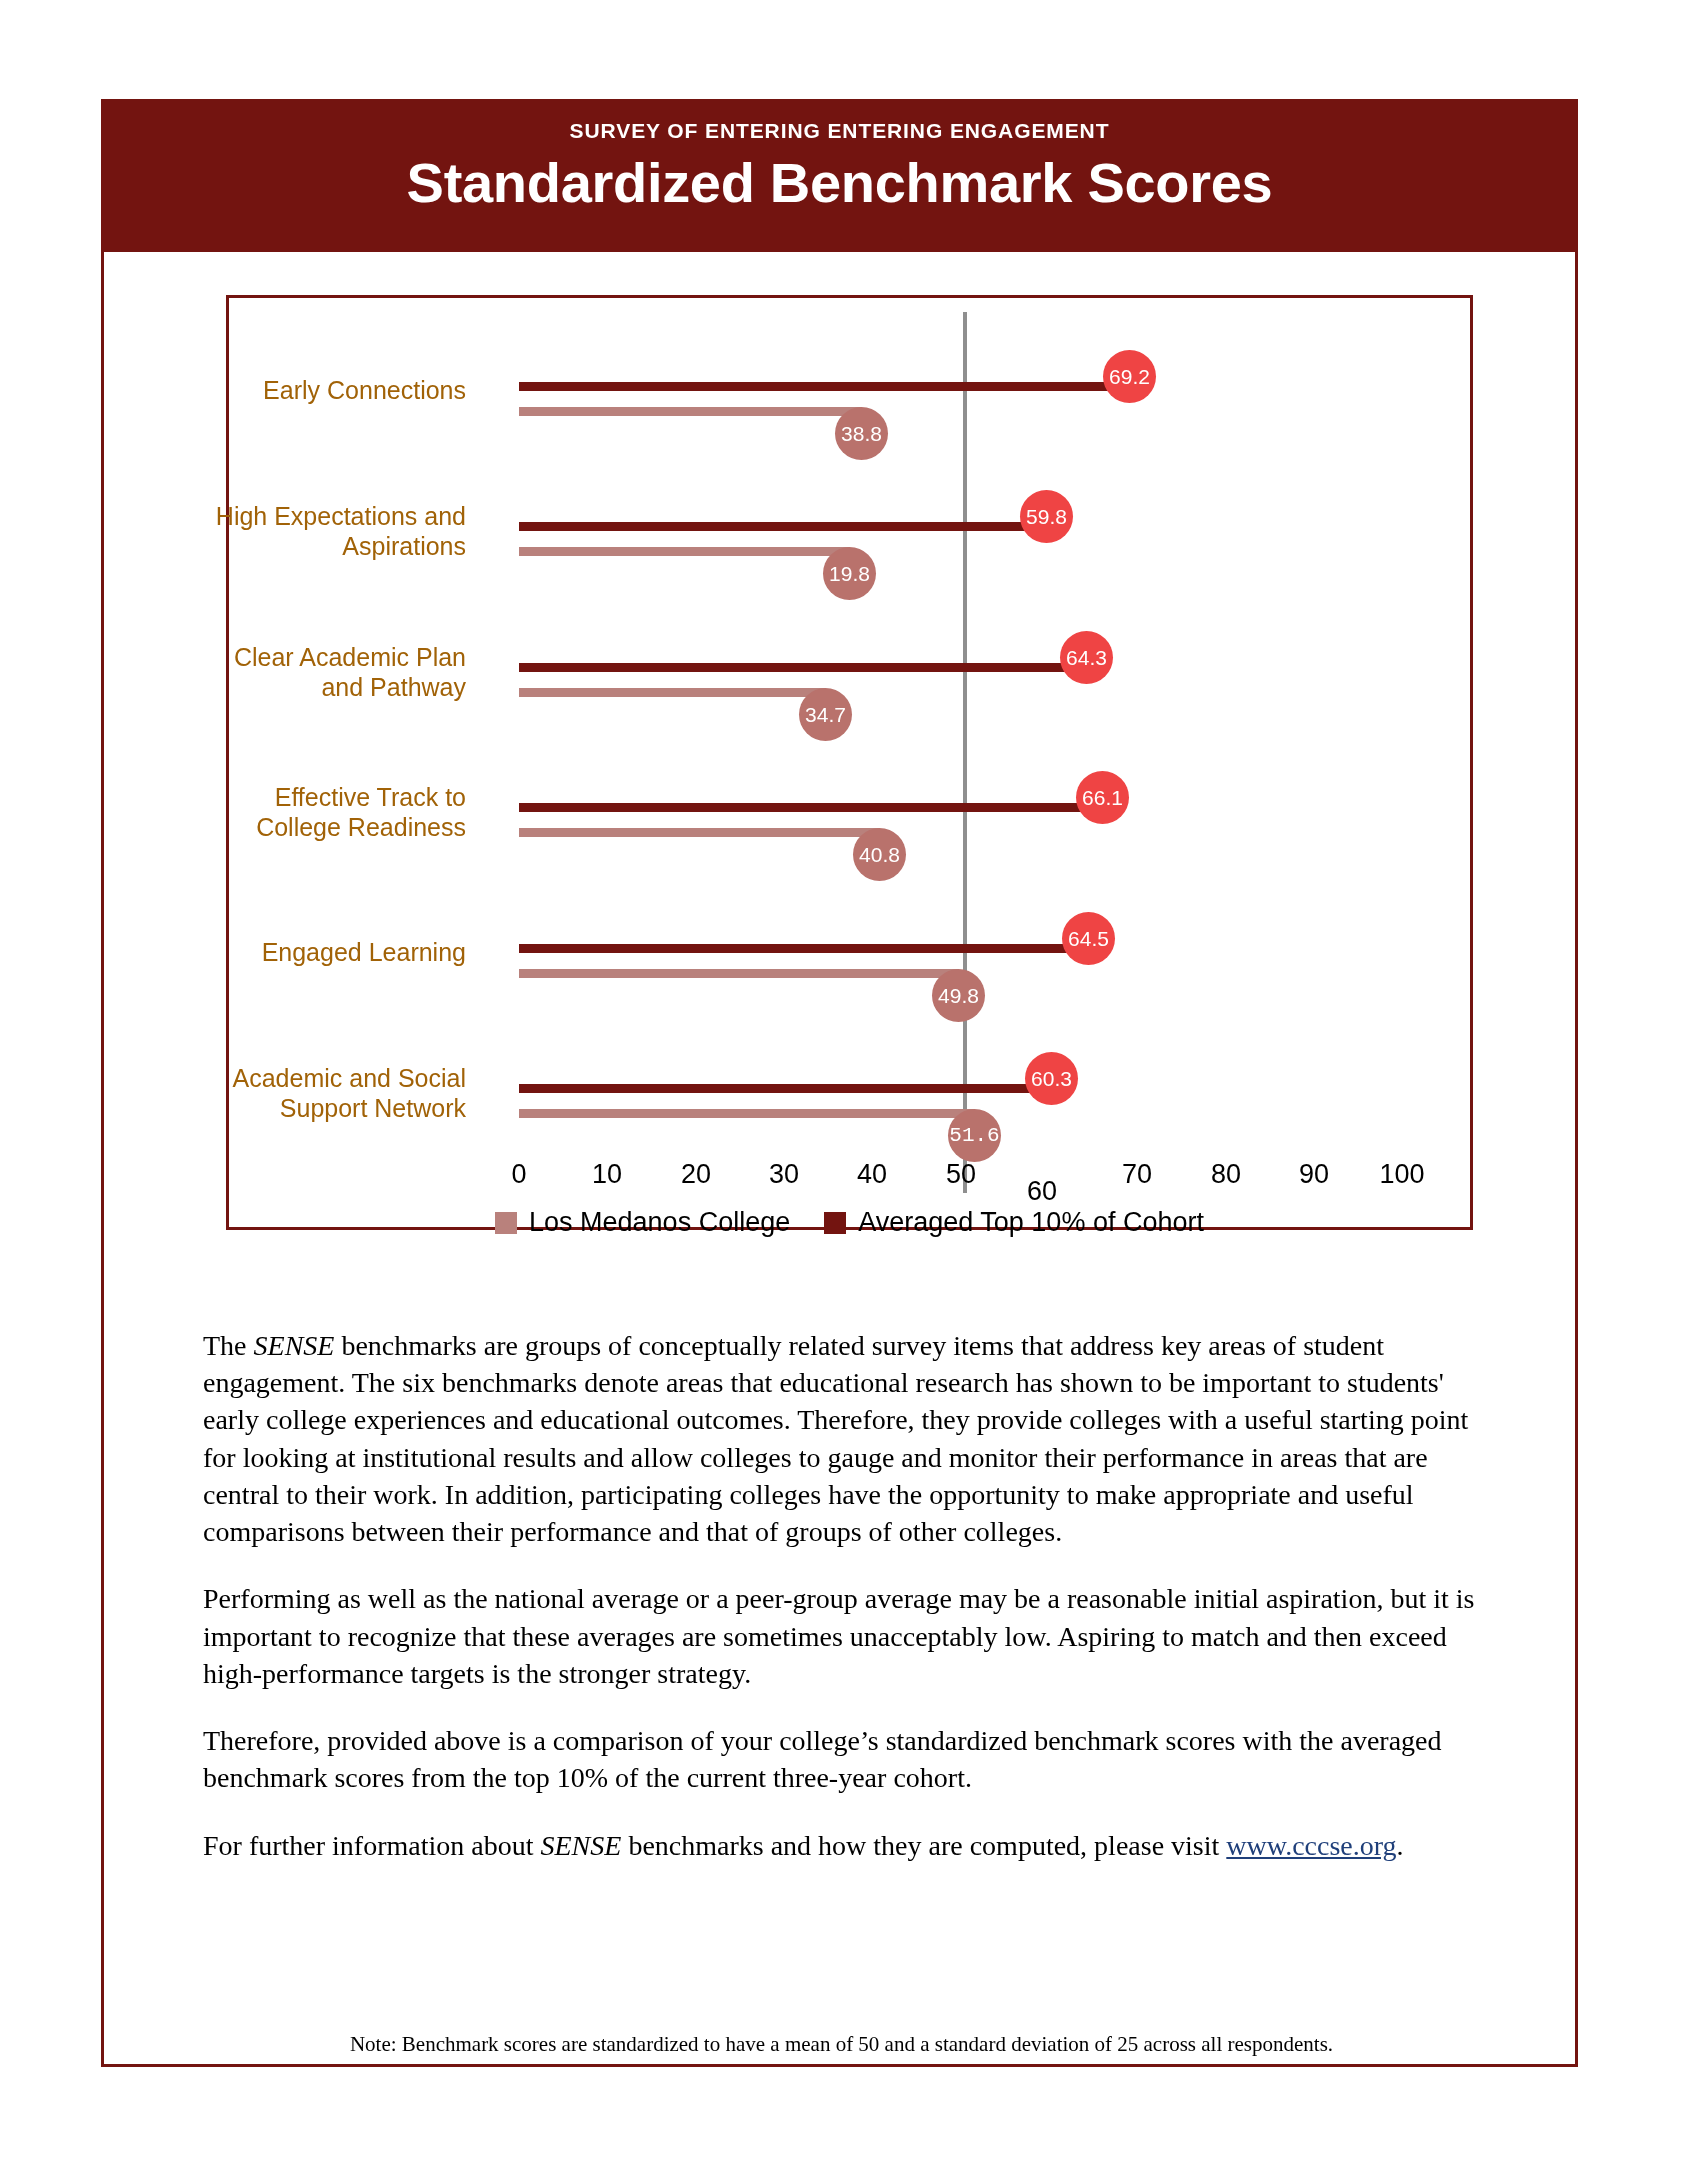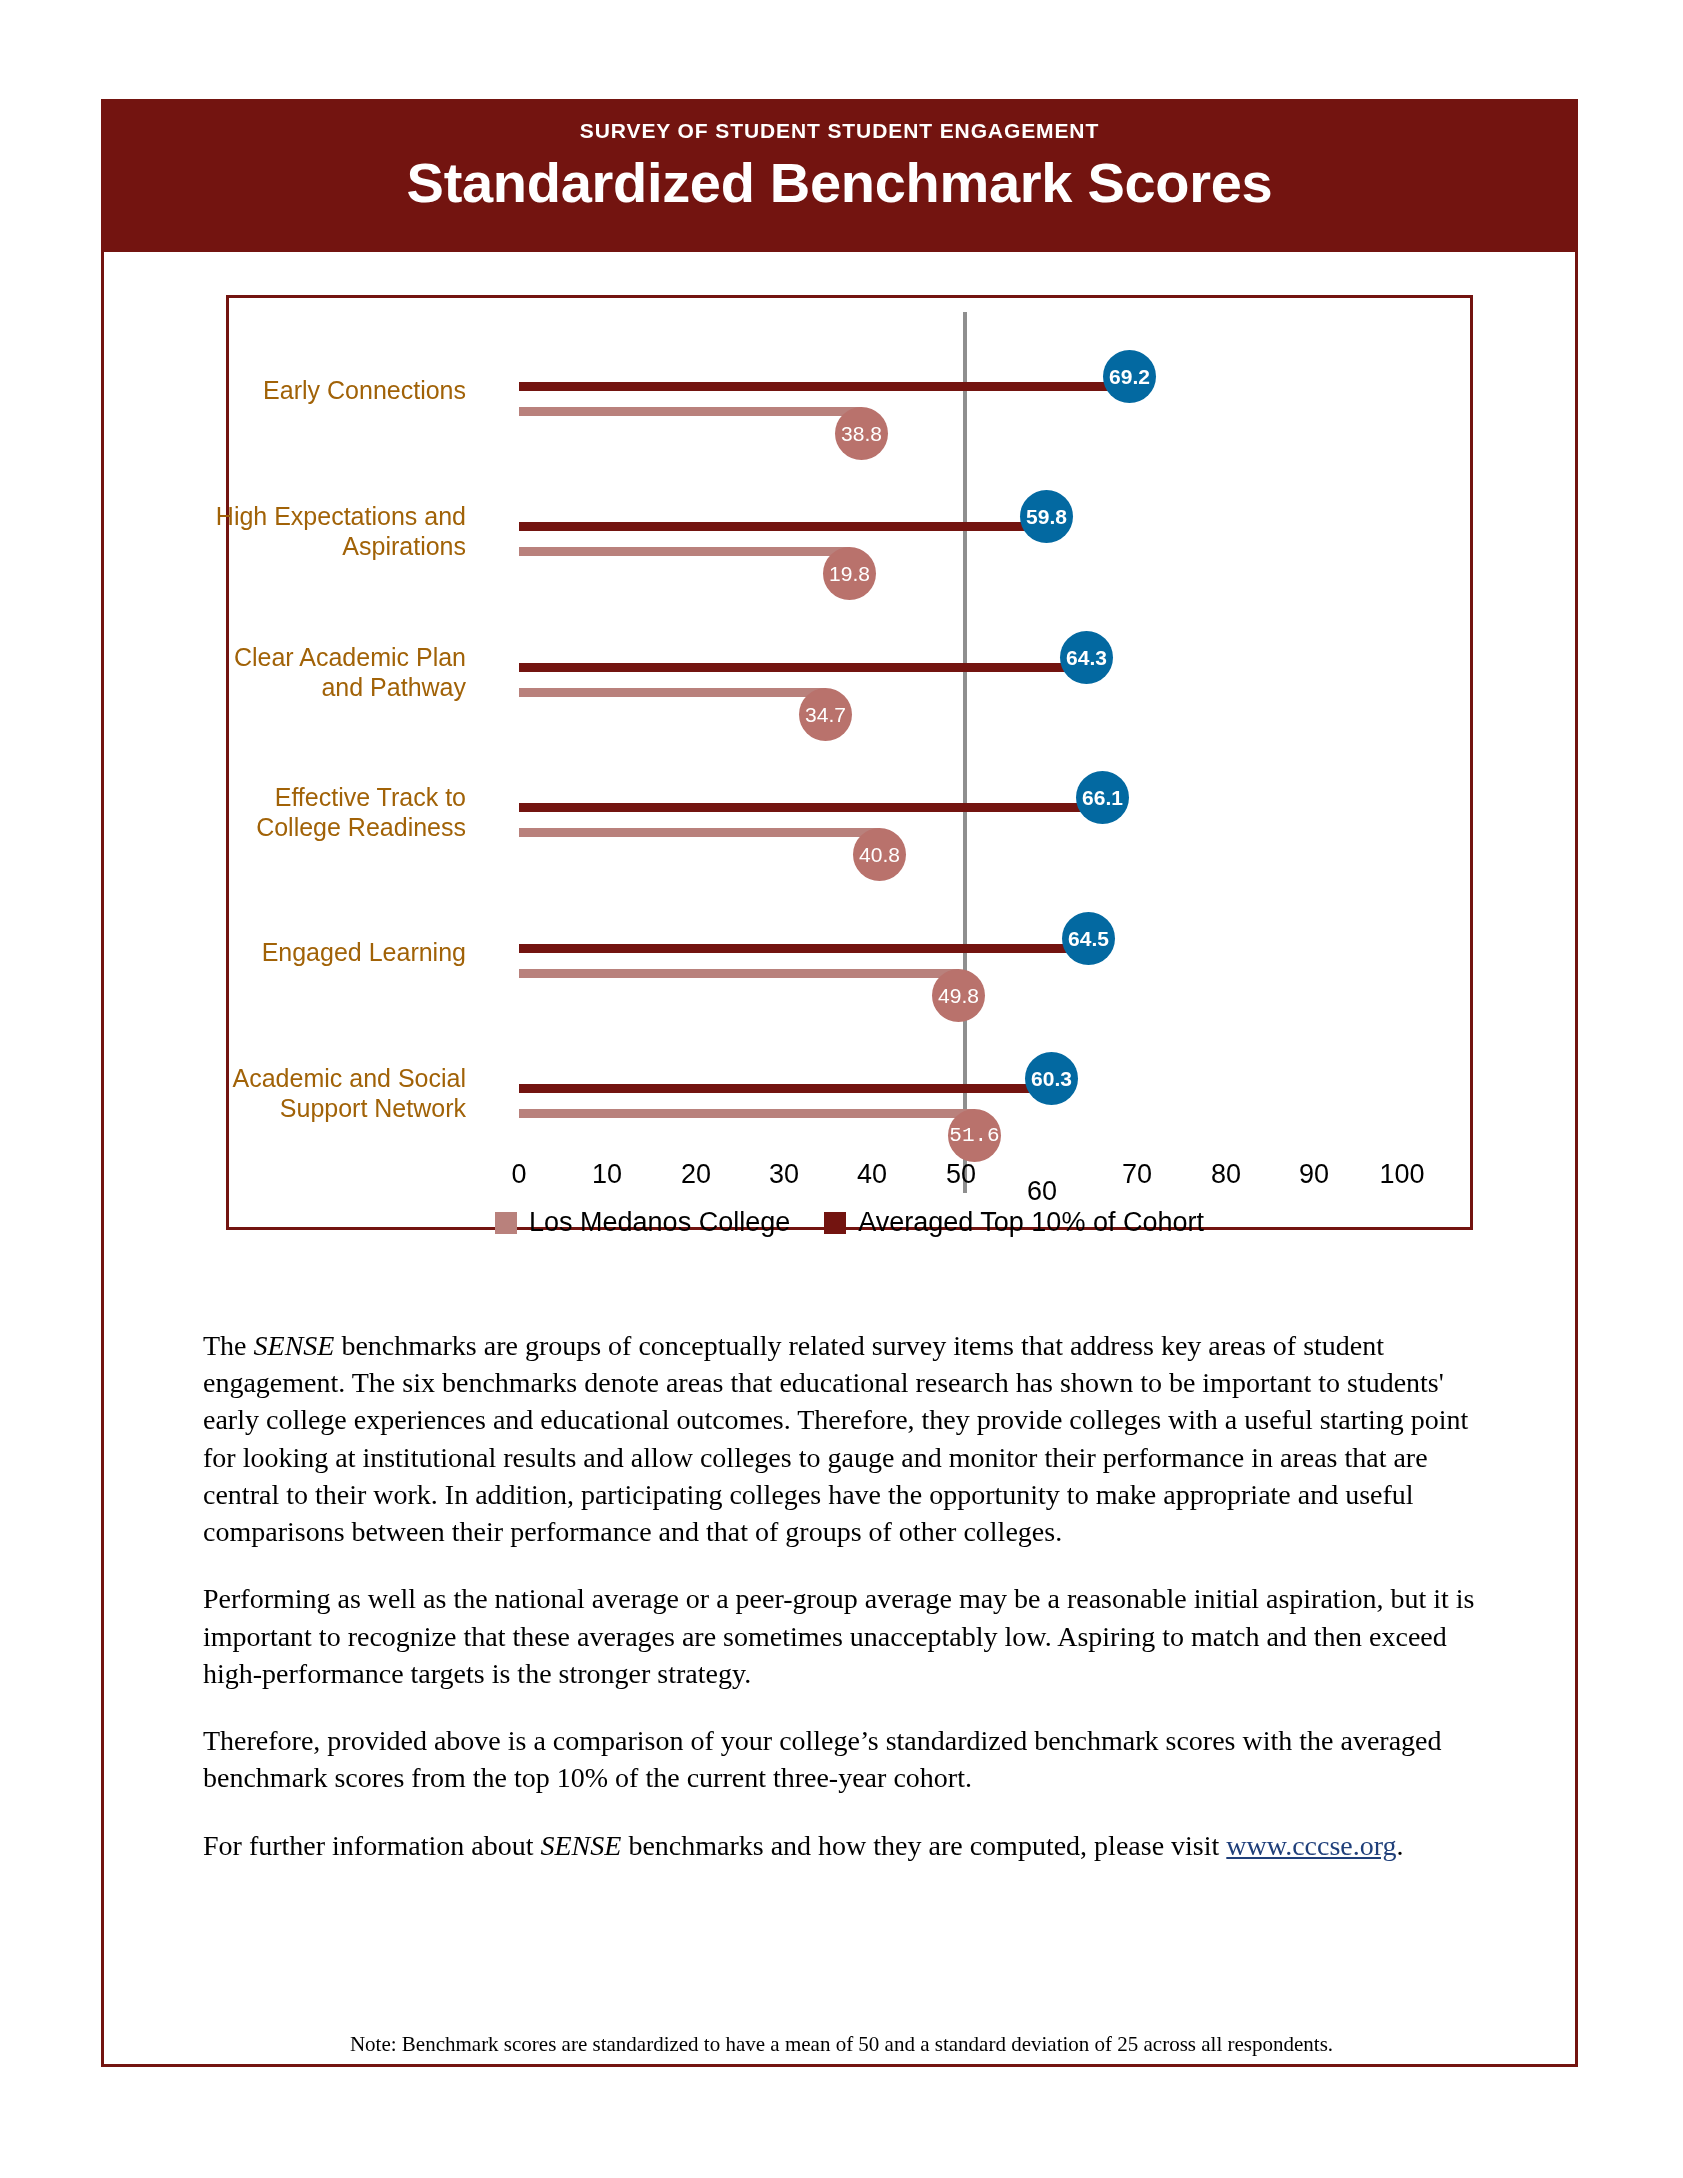--- a/index.html
+++ b/index.html
@@ -108,21 +108,21 @@
     width: 53px;
     height: 53px;
     border-radius: 50%;
     color: #ffffff;
     font-size: 21px;
     display: flex;
     align-items: center;
     justify-content: center;
     font-family: "Liberation Sans", sans-serif;
   }
-  .marker.top   { background: #0369a1; font-weight: bold; }
+  .marker.top   { background: #ef4444; }
   .marker.local { background: #b9726c; }
 
   
   #ref-line {
     position: absolute;
     width: 4px;
     background: #8f8f8f;
     left: 734px;   
     top: 14px;
     height: 881px;
@@ -194,21 +194,21 @@
     font-size: 21px;
     color: #000000;
   }
 </style>
 </head>
 <body>
 
 <div id="page-frame"></div>
 
 <div id="header-band">
-  <div id="eyebrow">SURVEY OF STUDENT STUDENT ENGAGEMENT</div>
+  <div id="eyebrow">SURVEY OF ENTERING ENTERING ENGAGEMENT</div>
   <div id="main-title">Standardized Benchmark Scores</div>
 </div>
 
 <div id="chart-box">
   <div id="plot-area">
     <div id="ref-line"></div>
     <div id="rows">
         <div class="row-group" style="top: 48px; height: 141px;">
           <div class="cat-label" style="top: 30px;">
             <div>Early Connections</div>

